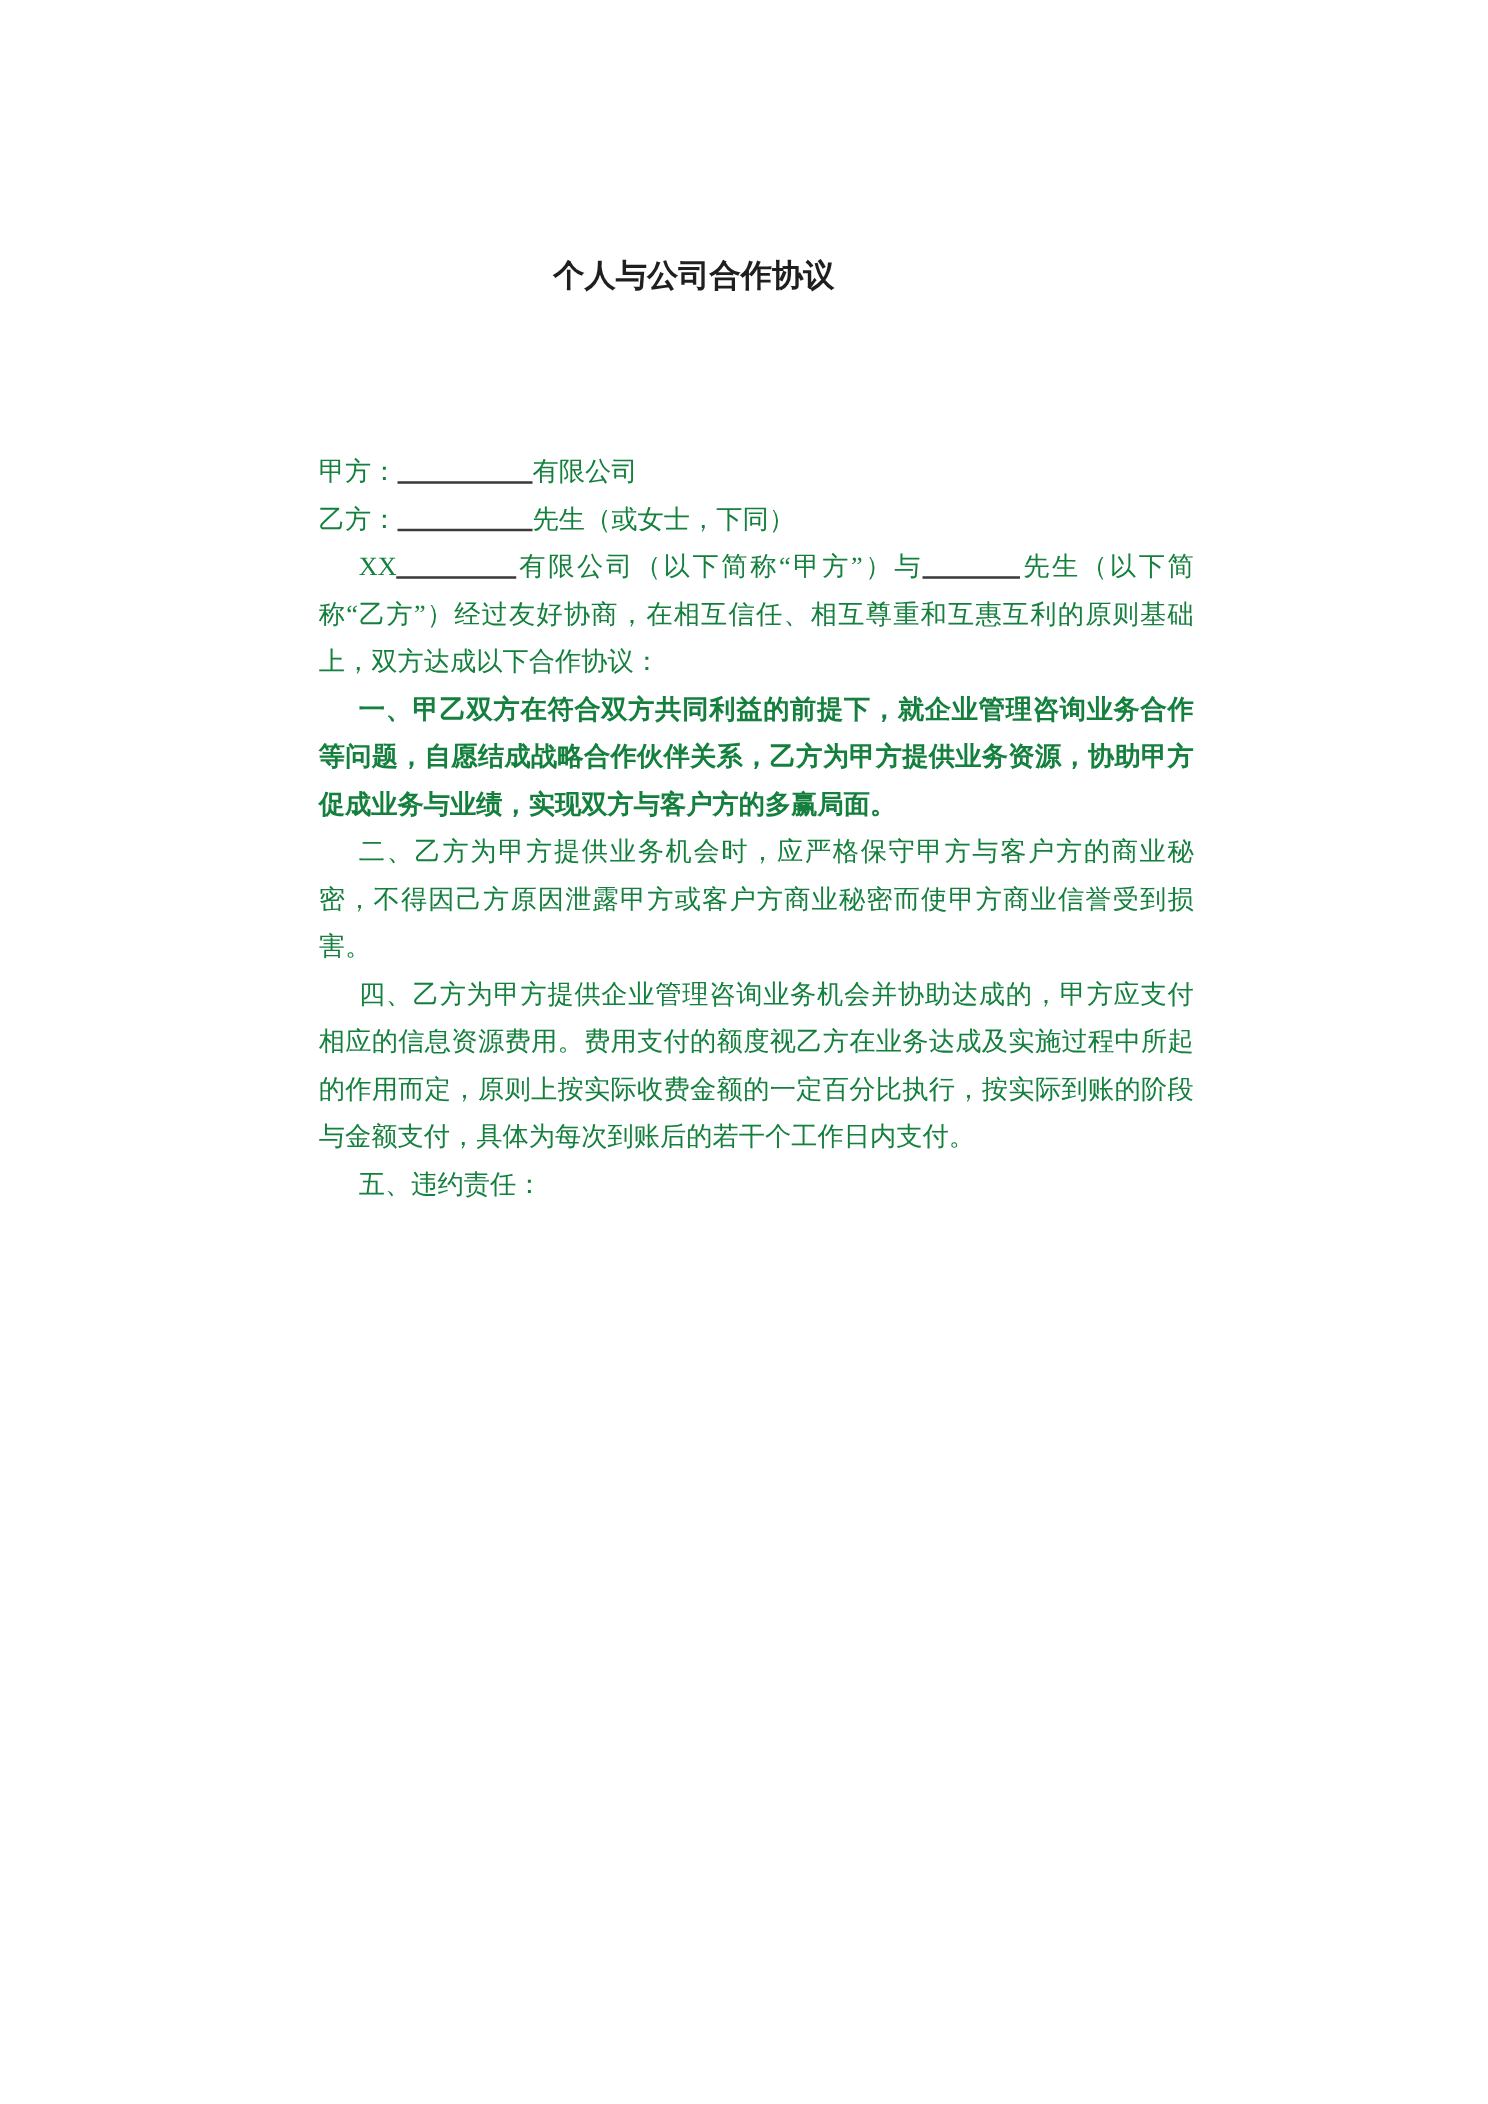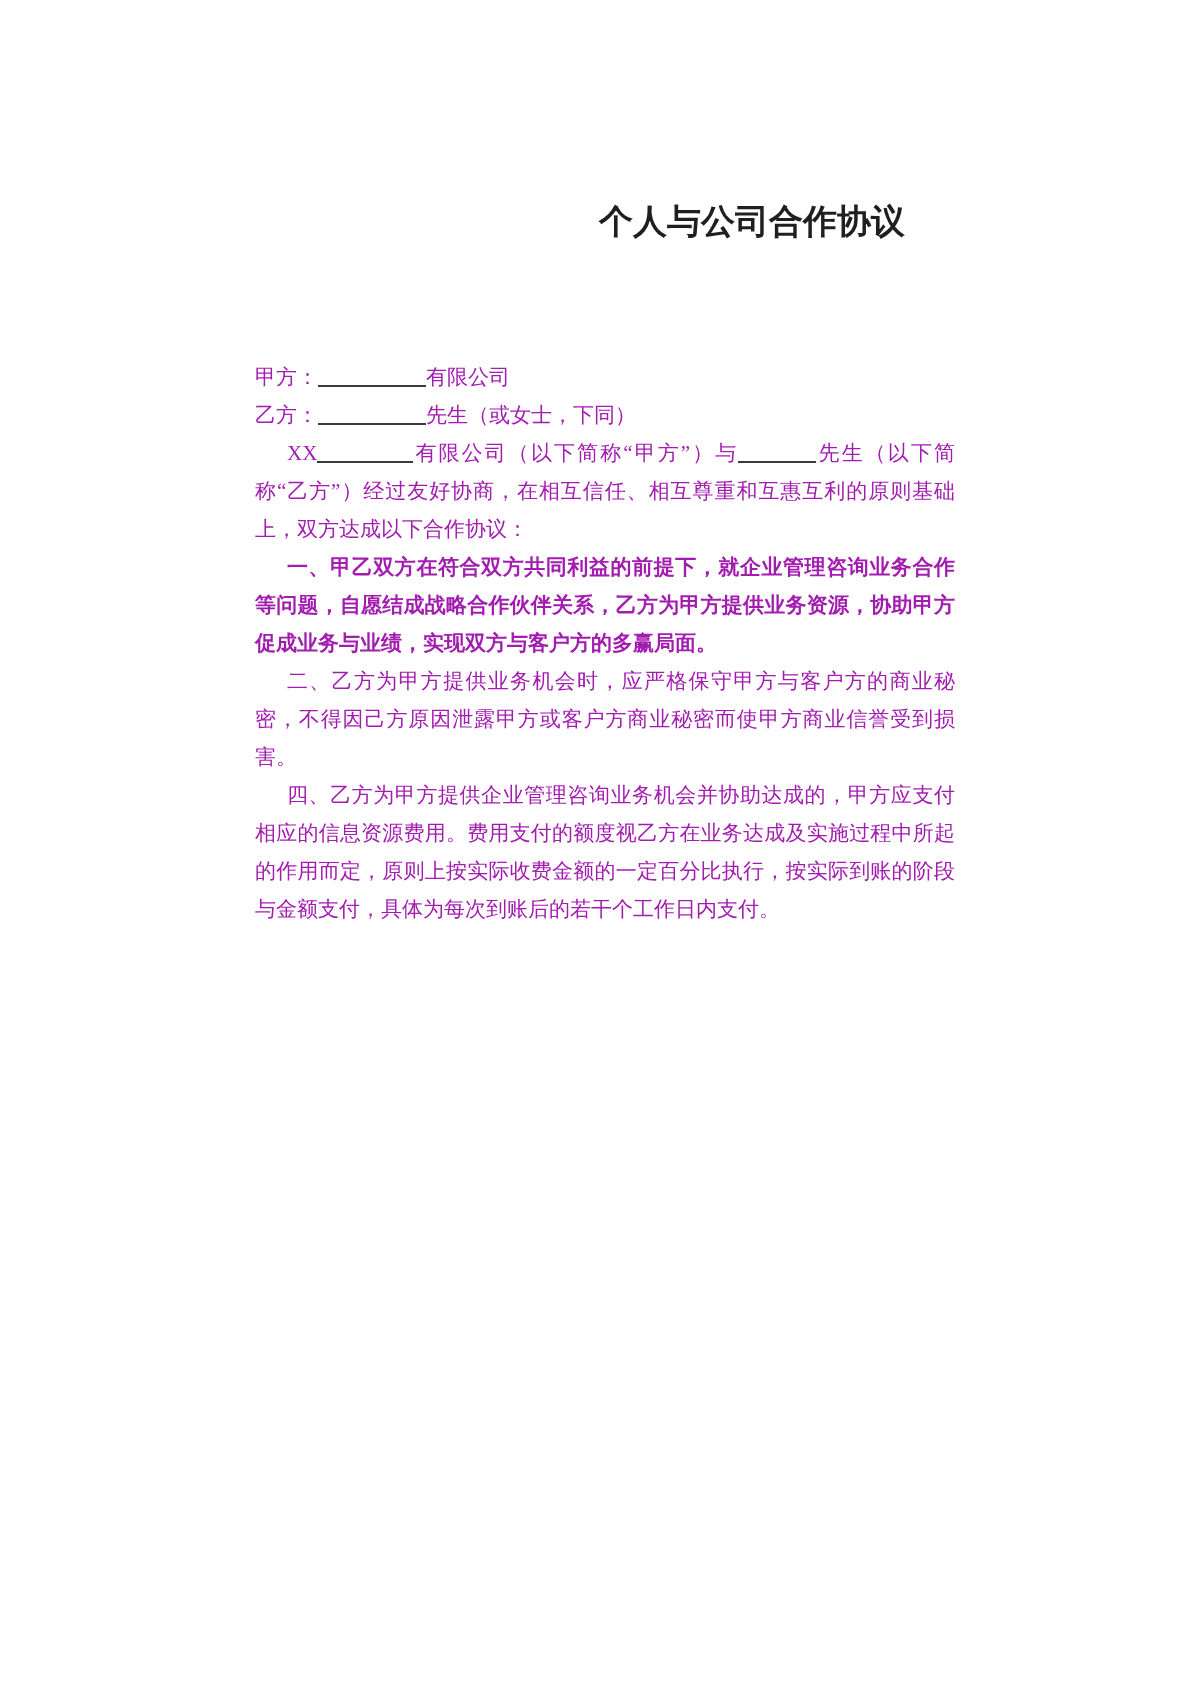--- a/index.html
+++ b/index.html
@@ -19,32 +19,32 @@
   .doc {
     position: absolute;
     left: 255px;
     top: 0;
     width: 700px;
   }
   .title {
     margin: 198px 0 0 0;
     position: relative;
     left: -50px;
-    text-align: right;
-    font-size: 34px;
+    text-align: center;
+    font-size: 25px;
     line-height: 48px;
     font-weight: 700;
     color: #1f1f1f;
   }
   .doc p {
     margin: 0;
     font-size: 21px;
     line-height: 38px;
     text-align: justify;
-    color: #a21caf;
+    color: #15803d;
   }
   .party-a { padding-top: 112px; text-align: left; }
   .party-b { margin-top: 24px; text-align: left; }
   .intro   { margin-top: 50px; text-indent: 32px; }
   .clause  { margin-top: 24px; text-indent: 32px; }
   .clause-first { margin-top: 26px; font-weight: bold; }
   .sub     { margin-top: 0; text-indent: 32px; }
   .blank {
     display: inline-block;
     border-bottom: 2px solid #3a3a3a;
@@ -73,16 +73,17 @@
 
     <p class="intro"><span class="u">XX</span><span class="blank blank-intro-1"></span><span>有限公司（以下简称“甲方”）与</span><span class="blank blank-intro-2"></span><span>先生（以下简称“乙方”）经过友好协商，在相互信任、相互尊重和互惠互利的原则基础上，双方达成以下合作协议：</span></p>
 
     <p class="clause clause-first">一、甲乙双方在符合双方共同利益的前提下，就企业管理咨询业务合作等问题，自愿结成战略合作伙伴关系，乙方为甲方提供业务资源，协助甲方促成业务与业绩，实现双方与客户方的多赢局面。</p>
 
     <p class="clause">二、乙方为甲方提供业务机会时，应严格保守甲方与客户方的商业秘密，不得因己方原因泄露甲方或客户方商业秘密而使甲方商业信誉受到损害。</p>
 
 
     <p class="clause">四、乙方为甲方提供企业管理咨询业务机会并协助达成的，甲方应支付相应的信息资源费用。费用支付的额度视乙方在业务达成及实施过程中所起的作用而定，原则上按实际收费金额的一定百分比执行，按实际到账的阶段与金额支付，具体为每次到账后的若干个工作日内支付。</p>
 
+    <p class="clause">五、违约责任：</p>
 
 
   </div>
 </div>
 
 </body></html>

